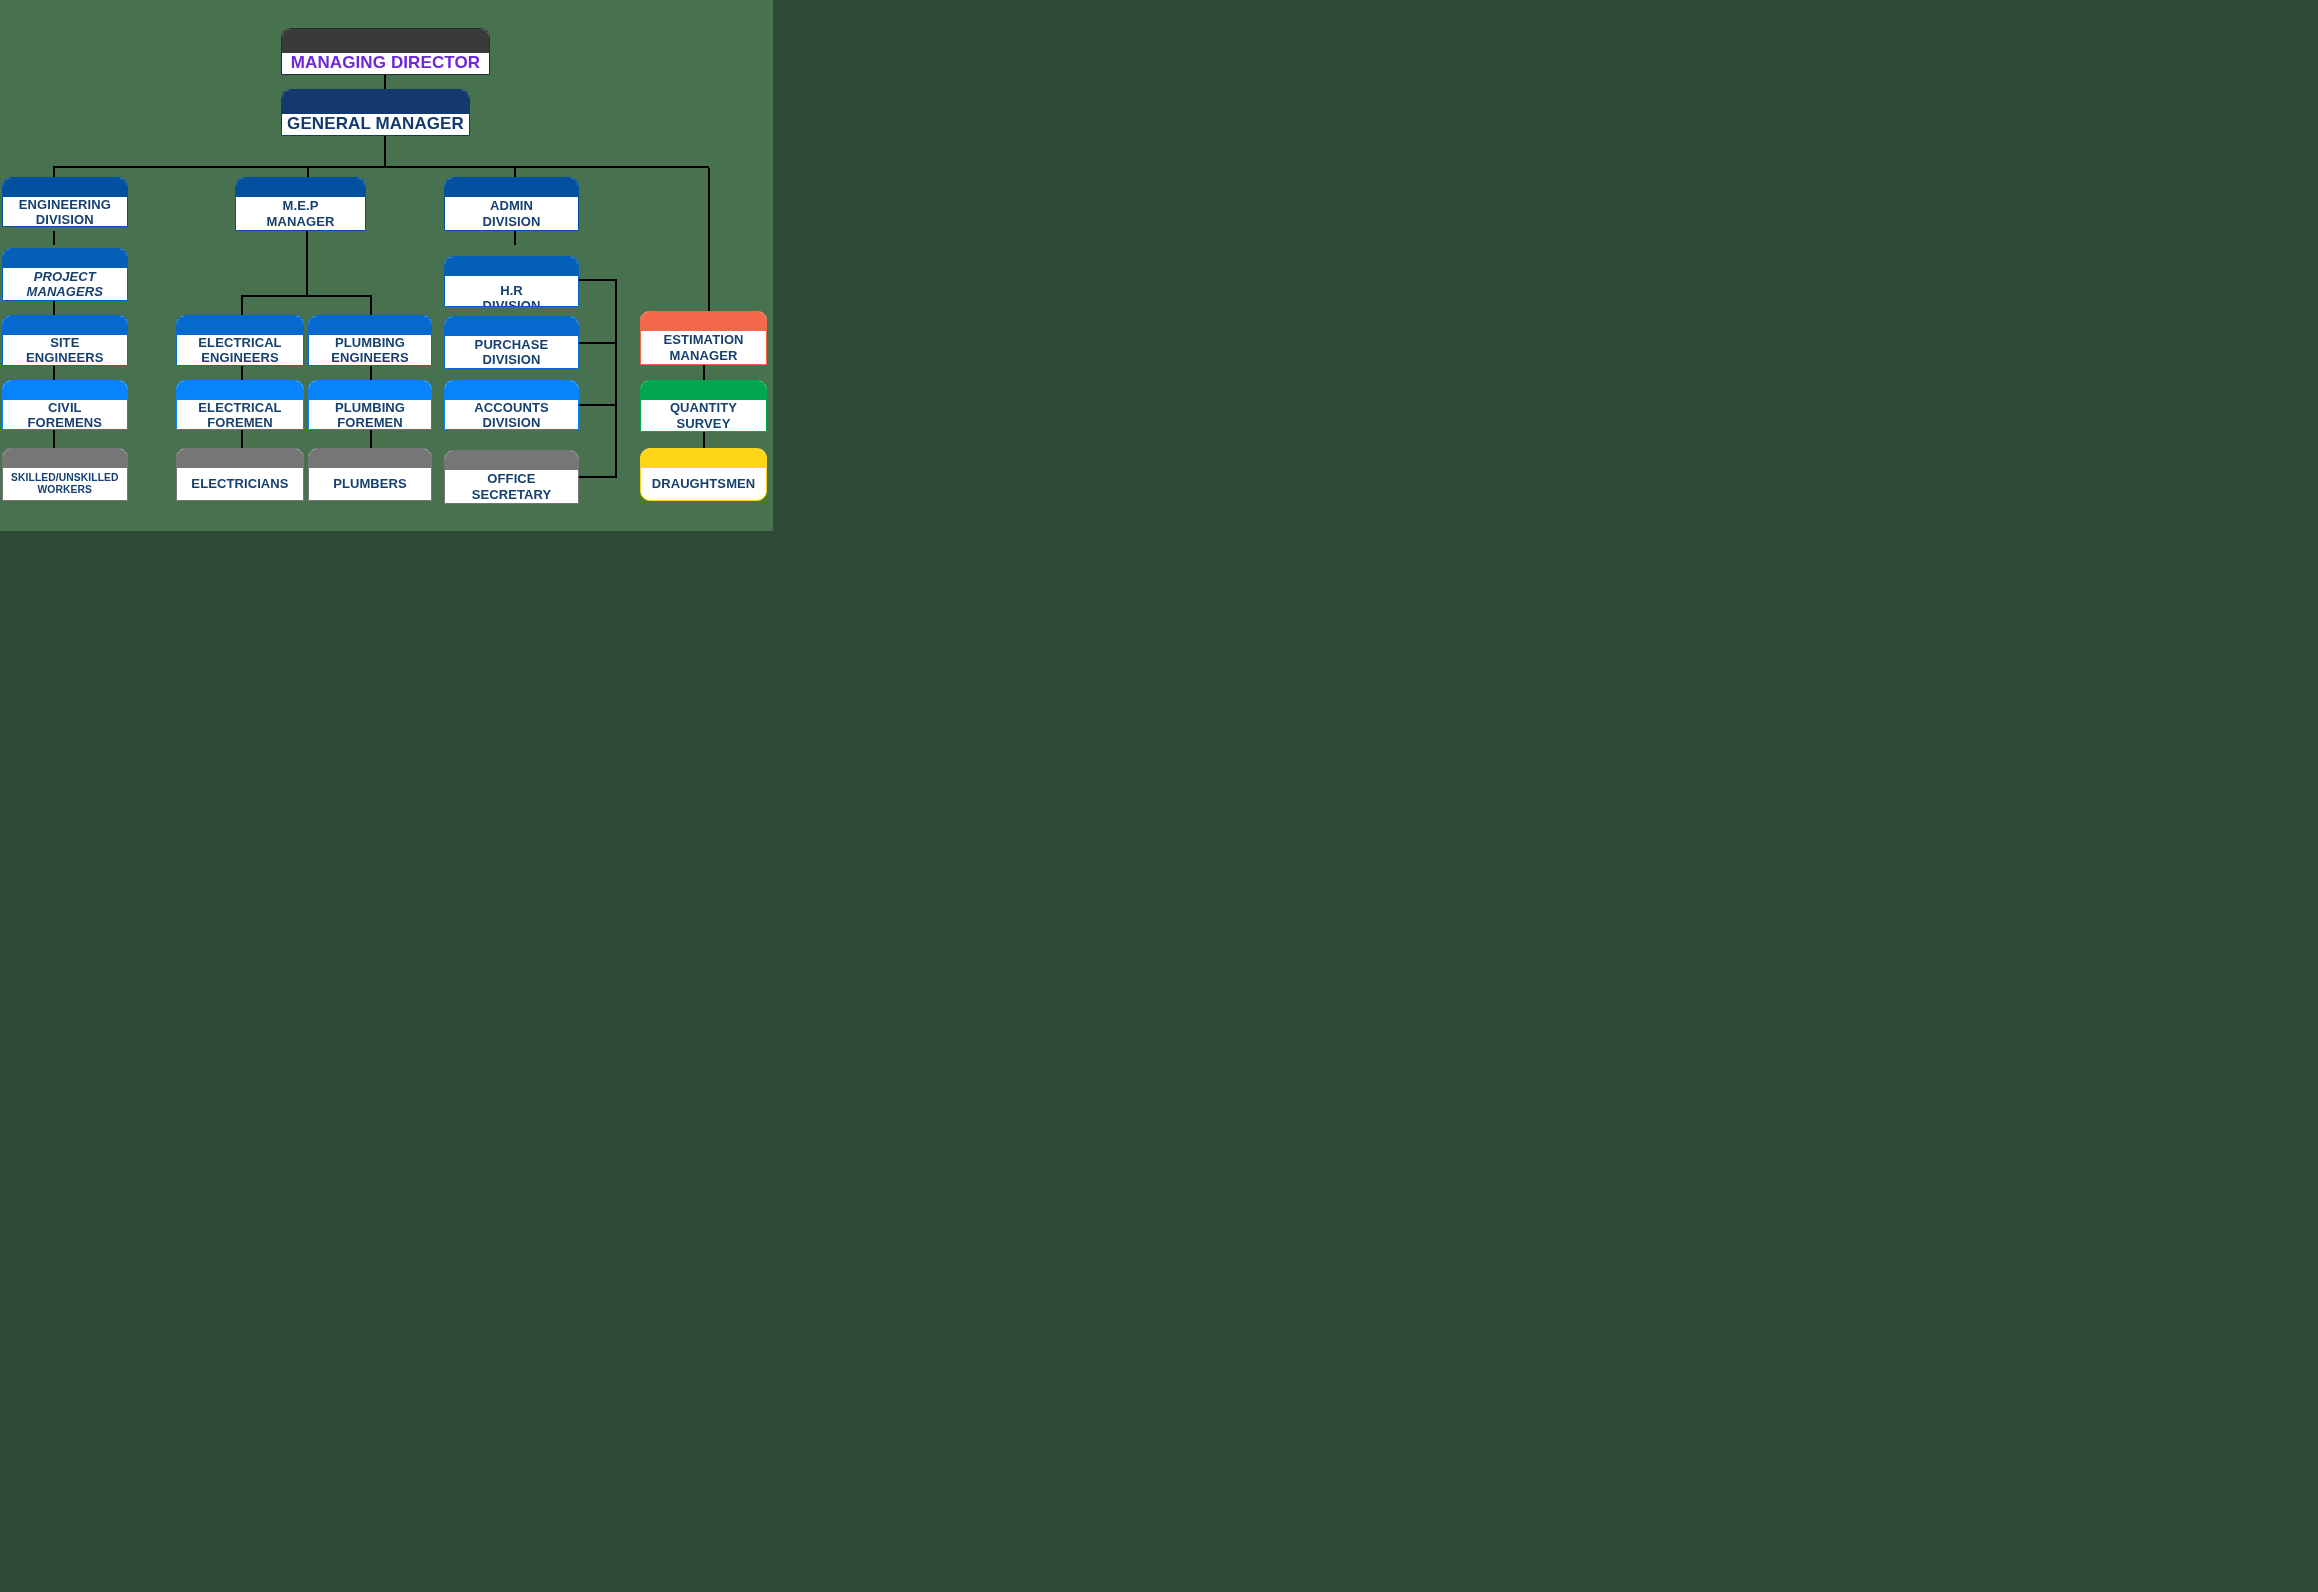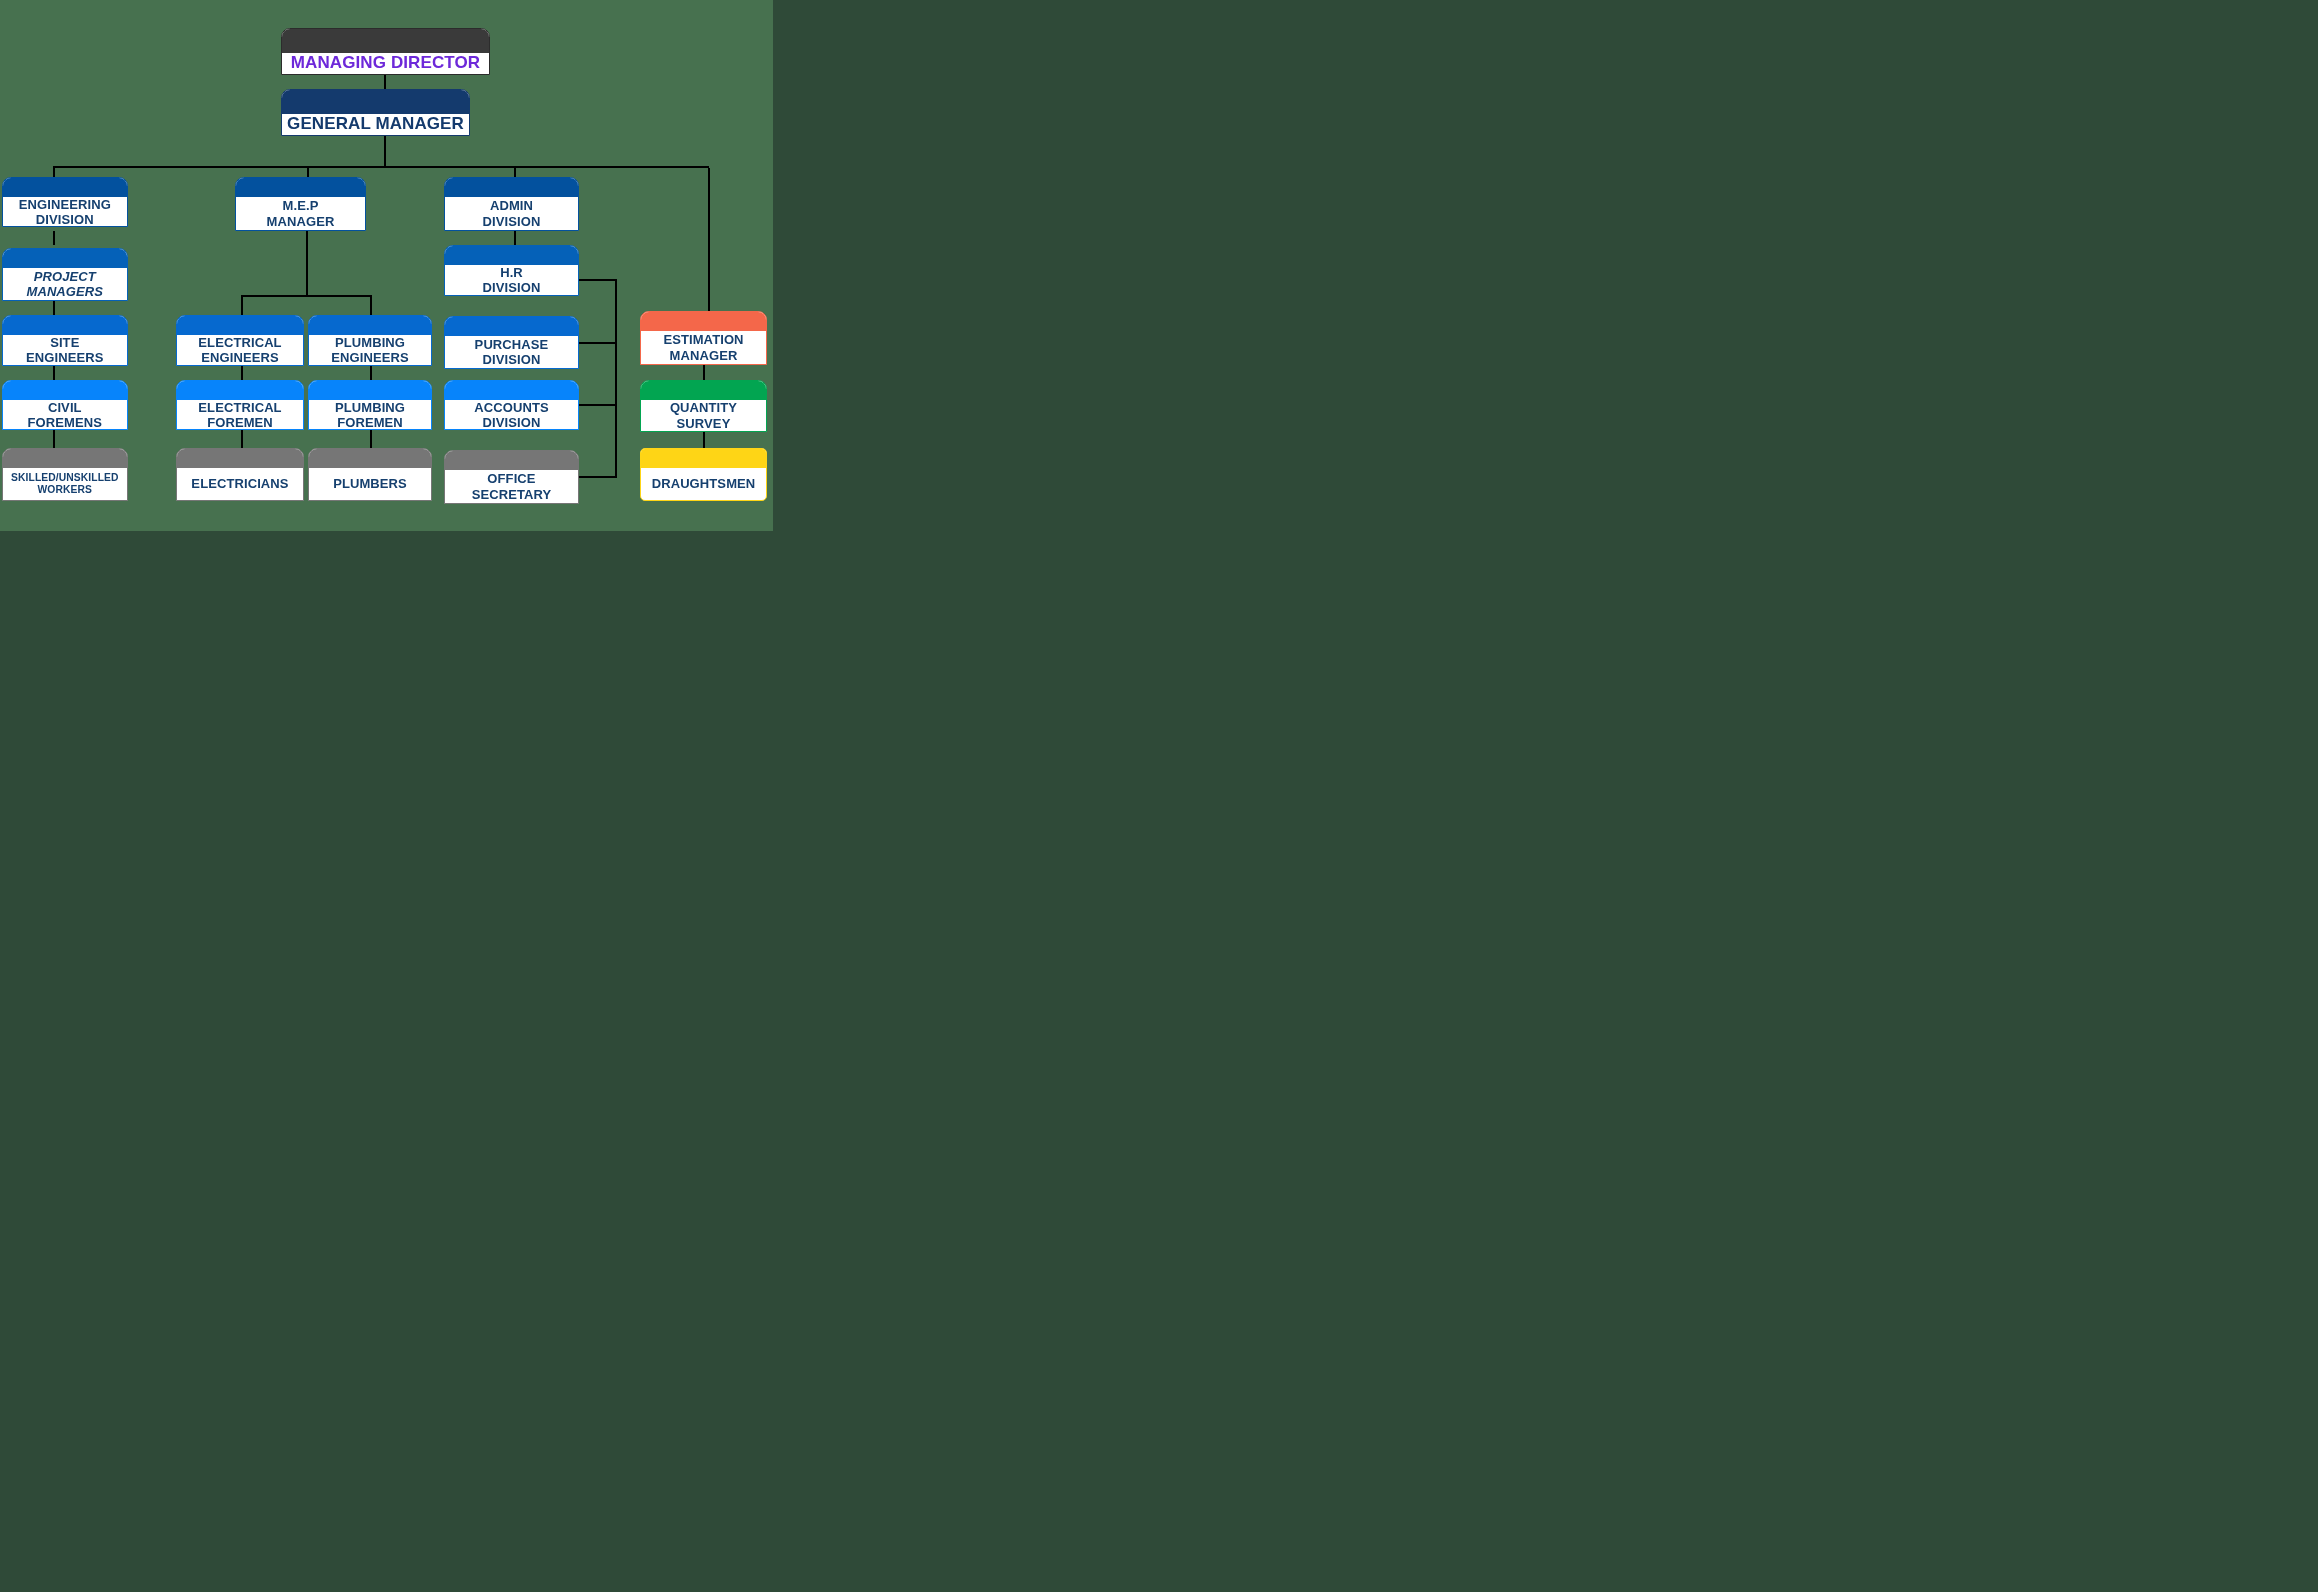--- a/index.html
+++ b/index.html
@@ -11,21 +11,21 @@
   }
   .node{
     position:absolute;
     display:flex;flex-direction:column;
     background:#ffffff;
     border:1.8px solid #000;
     border-radius:8.8px 8.8px 0 0;
     box-sizing:border-box;
     overflow:hidden;
   }
-  .node.round-bottom{border-radius:5px;}
+  .node.round-bottom{border-radius:10px;}
   .node .hd{height:19px;flex:0 0 auto;}
   .node.tall-hd .hd{height:24px;}
   .node .bd{
     flex:1 1 auto;
     display:flex;align-items:center;justify-content:center;
     text-align:center;
   }
   .label{
     font-weight:bold;
     font-size:13px;
@@ -110,21 +110,21 @@
   </div>
 
   <div class="node" style="left: 1.8px; top: 248px; width: 126px; height: 53px; border-color: rgb(5, 97, 184); font-style: italic;">
     <div class="hd" style="background-color: rgb(5, 97, 184);"></div>
     <div class="bd">
         <span class="label" style="color: rgb(22, 64, 111);">PROJECT
 MANAGERS</span>
       </div>
   </div>
 
-  <div class="node" style="left: 444px; top: 245px; width: 135px; height: 51px; border-color: rgb(5, 97, 184);">
+  <div class="node" style="left: 444px; top: 256px; width: 135px; height: 51px; border-color: rgb(5, 97, 184); gap: 7px;">
     <div class="hd" style="background-color: rgb(5, 97, 184);"></div>
     <div class="bd">
         <span class="label" style="color: rgb(22, 64, 111);">H.R
 DIVISION</span>
       </div>
   </div>
 
   <div class="node" style="left: 1.8px; top: 315px; width: 126px; height: 51px; border-color: rgb(6, 105, 207);">
     <div class="hd" style="background-color: rgb(6, 105, 207);"></div>
     <div class="bd">

